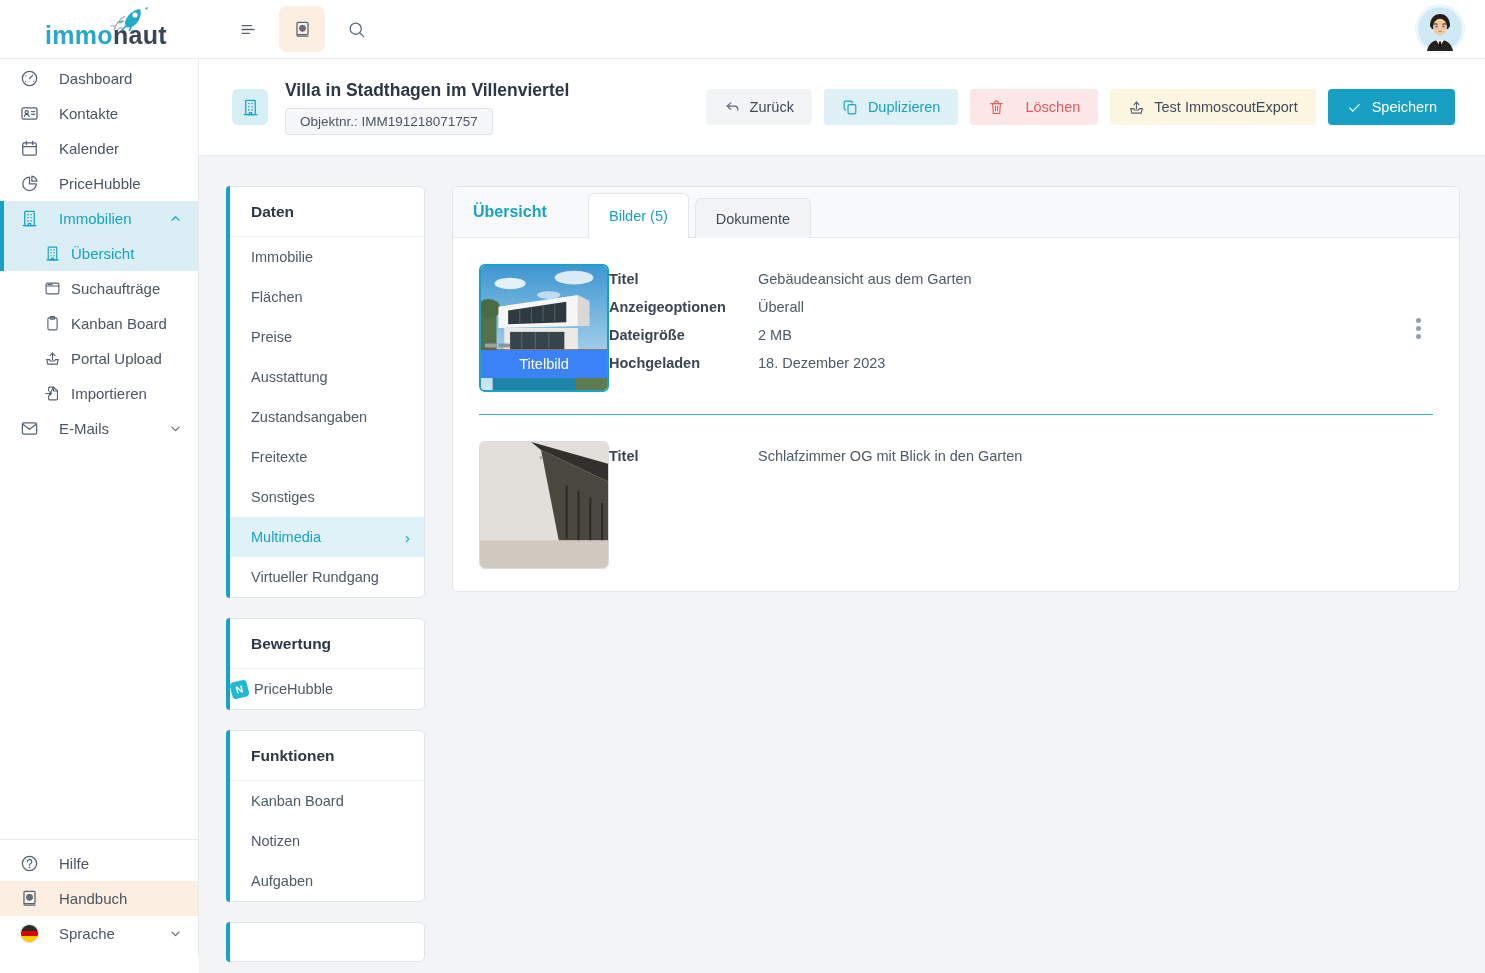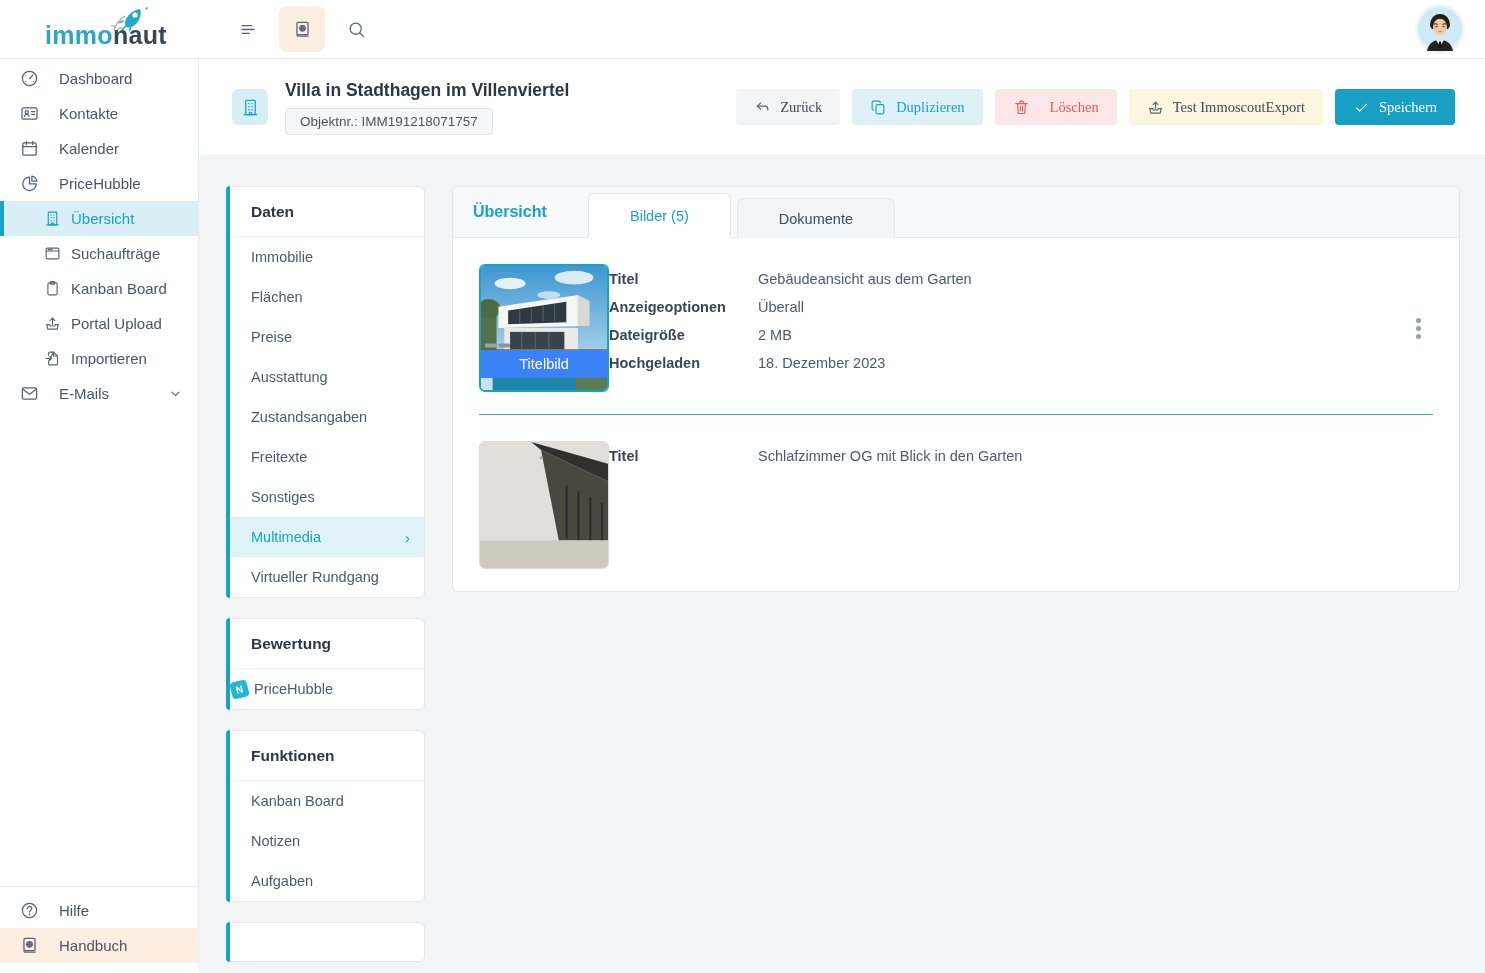--- a/index.html
+++ b/index.html
@@ -19,21 +19,21 @@
   .logo-text { font-size:25px; font-weight:bold; letter-spacing:.3px; line-height:1; }
   .logo-immo { color:#29a7c9; }
   .logo-naut { color:#3a4657; }
   .logo-rocket { position:absolute; left:108px; top:6px; width:46px; height:26px; }
   .toolbar { display:flex; align-items:center; gap:8px; margin-left:26px; }
   .tb-btn { width:46px; height:46px; border:none; background:transparent; border-radius:8px; display:flex; align-items:center; justify-content:center; cursor:pointer; }
   .tb-btn.active { background:#fdeee2; }
   .avatar-wrap { margin-left:auto; margin-right:23px; width:44px; height:44px; border-radius:50%; box-shadow:0 0 0 3px #eef6fb; cursor:pointer; }
 
   
-  .sidebar { position:absolute; left:0; top:59px; bottom:4px; width:199px; background:#fff; border-right:1px solid #e7eaee; display:flex; flex-direction:column; z-index:4; }
+  .sidebar { position:absolute; left:0; top:59px; bottom:16px; width:199px; background:#fff; border-right:1px solid #e7eaee; display:flex; flex-direction:column; z-index:4; }
   .snav { padding-top:2px; flex:1; }
   .snav-item { height:35px; display:flex; align-items:center; padding:0 14px 0 20px; gap:20px; font-size:15px; color:#4a5565; cursor:pointer; }
   .snav-item .chev { margin-left:auto; }
   .snav-sub { padding-left:44px; gap:10px; }
   .active-group { background:#d9eef5; position:relative; }
   .active-group::before { content:""; position:absolute; left:0; top:0; bottom:0; width:4px; background:#18a2c6; }
   .active-group .snav-item { color:#18a2c6; }
   .active-group .ic { stroke:#18a2c6; }
   .sidebar-footer { border-top:1px solid #e7eaee; padding:6px 0 6px; }
   .sidebar-footer .snav-item { height:35px; }
@@ -41,21 +41,21 @@
   .flag { width:19px; height:19px; border-radius:50%; flex:none; background:linear-gradient(#2b2b2b 33%, #dd0000 33%, #dd0000 66%, #ffce00 66%); border:1px solid #d8dbe0; }
 
   
   .main { margin-left:199px; height:calc(973px - 59px); display:flex; flex-direction:column; }
   .page-header { height:97px; background:#fff; border-bottom:1px solid #e7eaee; display:flex; align-items:center; padding:0 30px 0 33px; flex:none; }
   .obj-icon { width:36px; height:36px; border-radius:6px; background:#d6eff5; display:flex; align-items:center; justify-content:center; margin-right:17px; flex:none; }
   .title-wrap { display:flex; flex-direction:column; gap:7px; }
   .page-title { font-size:17.5px; font-weight:bold; color:#2d3846; }
   .obj-pill { align-self:flex-start; font-size:13.5px; color:#4a5565; background:#f6f7f8; border:1px solid #dfe3e7; border-radius:4px; padding:5px 14px; cursor:default; }
   .actions { margin-left:auto; display:flex; gap:12px; align-items:center; }
-  .btn { height:36px; border:none; border-radius:4px; padding:0 18px; font-size:14.5px; font-family:Liberation Serif, serif; display:flex; align-items:center; gap:9px; cursor:pointer; color:#3f4b59; }
+  .btn { height:36px; border:none; border-radius:4px; padding:0 18px; font-size:14.5px; font-family:Liberation Sans, sans-serif; display:flex; align-items:center; gap:9px; cursor:pointer; color:#3f4b59; }
   .btn-back { background:#f3f4f6; }
   .btn-dup { background:#ddf1f7; color:#18a2c6; }
   .btn-del { background:#fbe7e7; color:#e05c5c;gap:20px; }
   .btn-exp { background:#fcf5df; }
   .btn-save { background:#189fc4; color:#fff; }
 
   .content { flex:1; background:#f2f4f6; padding:30px 25px 0 27px; display:flex; gap:27px; overflow:hidden; }
   .left-col { width:199px; flex:none; display:flex; flex-direction:column; gap:20px; }
   .main-col { flex:1; display:flex; flex-direction:column; gap:22px; min-width:0; }
 
@@ -73,21 +73,21 @@
   .sec-title { color:#18a2c6; font-size:16px; font-weight:bold; }
 
   
   .upload-body { padding:4px 4px 24px; }
   .dropzone { height:391px; background:#ececec; border:1px dashed #d3d3d3; display:flex; flex-direction:column; align-items:center; justify-content:center; gap:9px; cursor:pointer; }
   .dz-line1 { font-size:18.5px; color:#161616; }
   .dz-line2 { font-size:18.5px; color:#18a8d8; cursor:pointer; }
 
   
   .tabs { position:absolute; left:135px; bottom:-1px; display:flex; align-items:flex-end; gap:6px; }
-  .tab { height:40px; padding:0 41px; display:flex; align-items:center; font-size:14.5px; border:1px solid #e3e7ea; border-bottom:none; border-radius:6px 6px 0 0; background:#f1f3f4; color:#3f4b59; cursor:pointer; }
+  .tab { height:40px; padding:0 20px; display:flex; align-items:center; font-size:14.5px; border:1px solid #e3e7ea; border-bottom:none; border-radius:6px 6px 0 0; background:#f1f3f4; color:#3f4b59; cursor:pointer; }
   .tab.active { height:45px; background:#fff; color:#18a2c6; }
 
   .media-row { display:flex; padding:26px 26px 22px; align-items:flex-start; }
   .thumb { width:130px; height:128px; border:2px solid #18a3c6; border-radius:6px; overflow:hidden; position:relative; flex:none; cursor:pointer; }
   .thumb.plain { border:1px solid #d8dce0; }
   .thumb svg { display:block; width:100%; height:100%; }
   .thumb-badge { position:absolute; left:0; right:0; bottom:12px; height:28px; background:#3b82f6; color:#fff; font-size:14.5px; display:flex; align-items:center; justify-content:center;text-align:right; }
   .fields { padding-top:6px; display:flex; flex-direction:column; gap:10px; }
   .field { display:flex; font-size:14.5px; line-height:18px; }
   .f-label { width:149px; flex:none; font-weight:bold; color:#3b4654; }
@@ -175,20 +175,32 @@
       <span>Kalender</span>
     </div>
     <div class="snav-item">
       <svg class="ic" viewBox="0 0 24 24">
           <path d="M12 4a8.5 8.5 0 1 0 8.5 8.5H12z"></path>
           <path d="M15 2.6a8.5 8.5 0 0 1 6.4 6.4H15z"></path>
         </svg>
       <span>PriceHubble</span>
     </div>
     <div class="active-group">
+      <div class="snav-item">
+        <svg class="ic" viewBox="0 0 24 24">
+            <rect x="6" y="3" width="12" height="18" rx="1"></rect>
+            <path d="M4 21h16"></path>
+            <path d="M10 7h.01M14 7h.01M10 11h.01M14 11h.01M10 15h.01M14 15h.01" stroke-width="2"></path>
+            <path d="M10.5 21v-2.5h3V21"></path>
+          </svg>
+        <span>Immobilien</span>
+        <svg class="ic sm chev" viewBox="0 0 24 24">
+            <path d="M7 14.5l5-5 5 5"></path>
+          </svg>
+      </div>
       <div class="snav-item snav-sub">
         <svg class="ic sm" viewBox="0 0 24 24">
             <rect x="6" y="3" width="12" height="18" rx="1"></rect>
             <path d="M4 21h16"></path>
             <path d="M10 7h.01M14 7h.01M10 11h.01M14 11h.01M10 15h.01M14 15h.01" stroke-width="2"></path>
             <path d="M10.5 21v-2.5h3V21"></path>
           </svg>
         <span>Übersicht</span>
       </div>
     </div>
@@ -245,20 +257,27 @@
       <span>Hilfe</span>
     </div>
     <div class="snav-item row-peach">
       <svg class="ic" viewBox="0 0 24 24">
           <rect x="5" y="3" width="14" height="15.5" rx="1.5"></rect>
           <path d="M5 18.5a2 2 0 0 0 2 2h12"></path>
           <circle cx="12" cy="10.5" r="3.4"></circle>
           <path d="M8.6 10.5h6.8M12 7.1c1.5 1 1.5 5.8 0 6.8-1.5-1-1.5-5.8 0-6.8z"></path>
         </svg>
       <span>Handbuch</span>
+    </div>
+    <div class="snav-item">
+      <span class="flag"></span>
+      <span>Sprache</span>
+      <svg class="ic sm chev" viewBox="0 0 24 24">
+          <path d="M7 10l5 5 5-5"></path>
+        </svg>
     </div>
   </div>
 </aside>
 
 <div class="main">
 
   <div class="page-header">
     <div class="obj-icon">
       <svg class="ic teal" viewBox="0 0 24 24">
           <rect x="6" y="3" width="12" height="18" rx="1"></rect>

